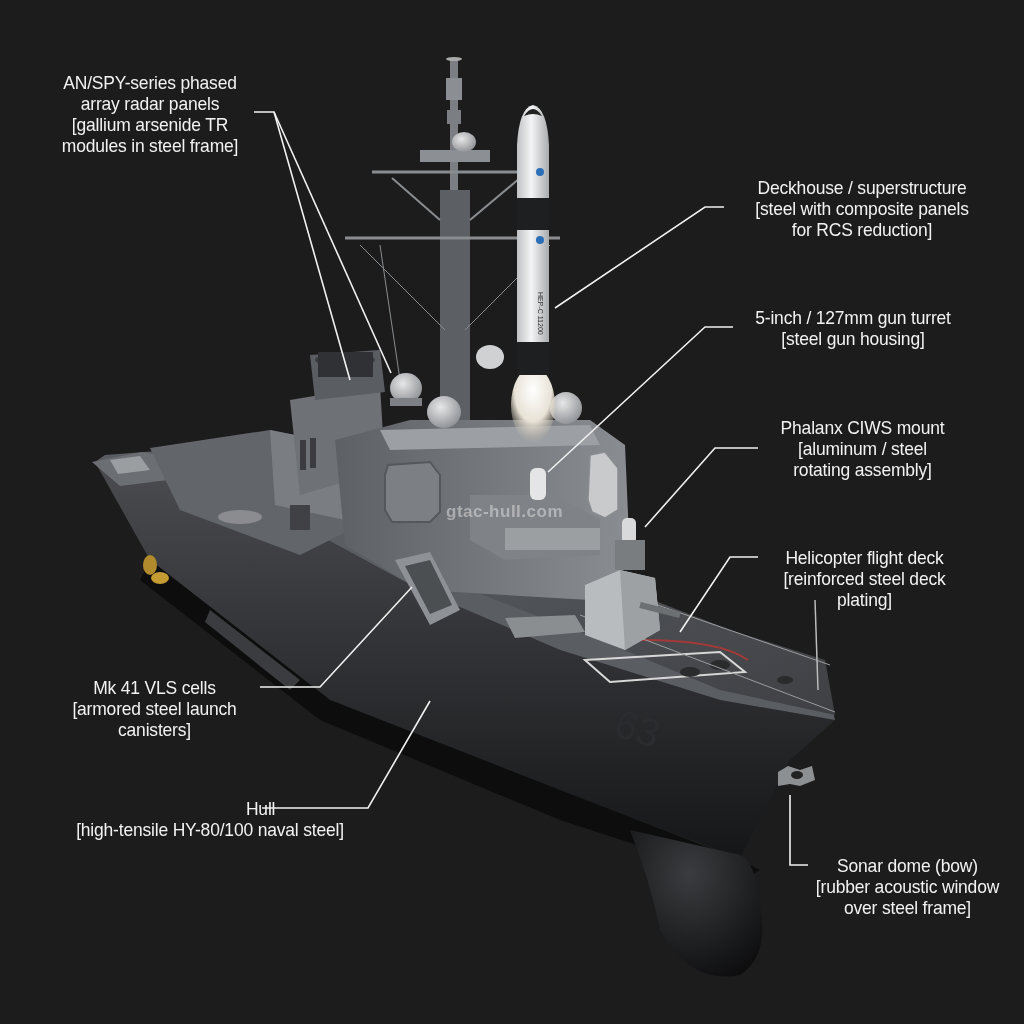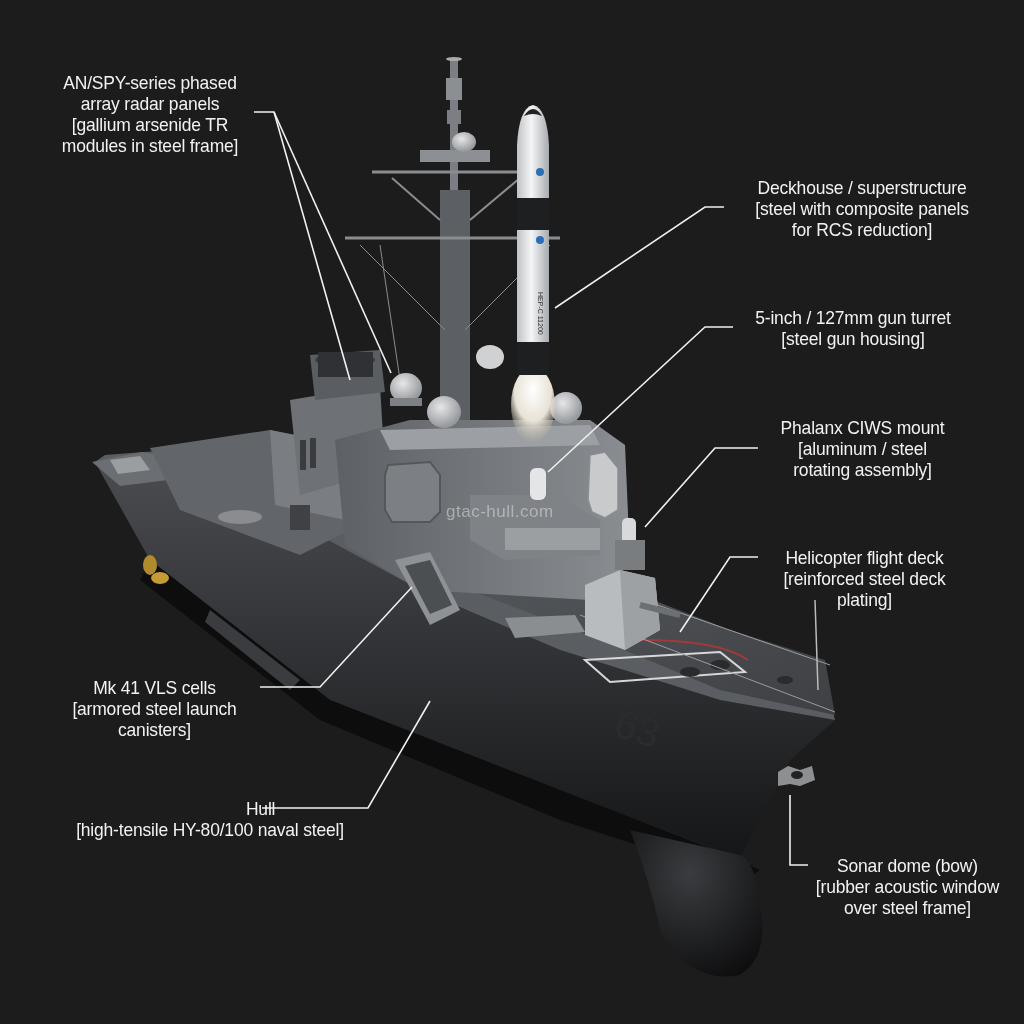--- a/index.html
+++ b/index.html
@@ -4,21 +4,21 @@
 <style>
   html, body { margin: 0; padding: 0; background: #1c1c1c; }
   body { width: 1024px; height: 1024px; position: relative; overflow: hidden;
          font-family: "Liberation Sans", "DejaVu Sans", sans-serif; }
   #canvas { position: absolute; left: 0; top: 0; width: 1024px; height: 1024px; }
   .label { position: absolute; color: #f2f2f2; text-align: center;
            font-size: 19px; line-height: 21px; letter-spacing: -0.2px;
            transform: scaleX(0.92); transform-origin: center top; white-space: nowrap; }
   .label span { display: block; }
   .watermark { position: absolute; left: 446px; top: 502px; color: rgba(220,220,220,0.55);
-               font-size: 17px; letter-spacing: 0.5px; }
+               font-size: 17px; letter-spacing: 0.5px; font-weight: bold; }
 </style>
 </head>
 <body>
 
 <svg id="canvas" viewBox="0 0 1024 1024">
   <defs>
     <linearGradient id="hullGrad" x1="0" y1="0" x2="0" y2="1">
       <stop offset="0" stop-color="#4a4c50"></stop>
       <stop offset="0.5" stop-color="#2f3134"></stop>
       <stop offset="1" stop-color="#151617"></stop>

